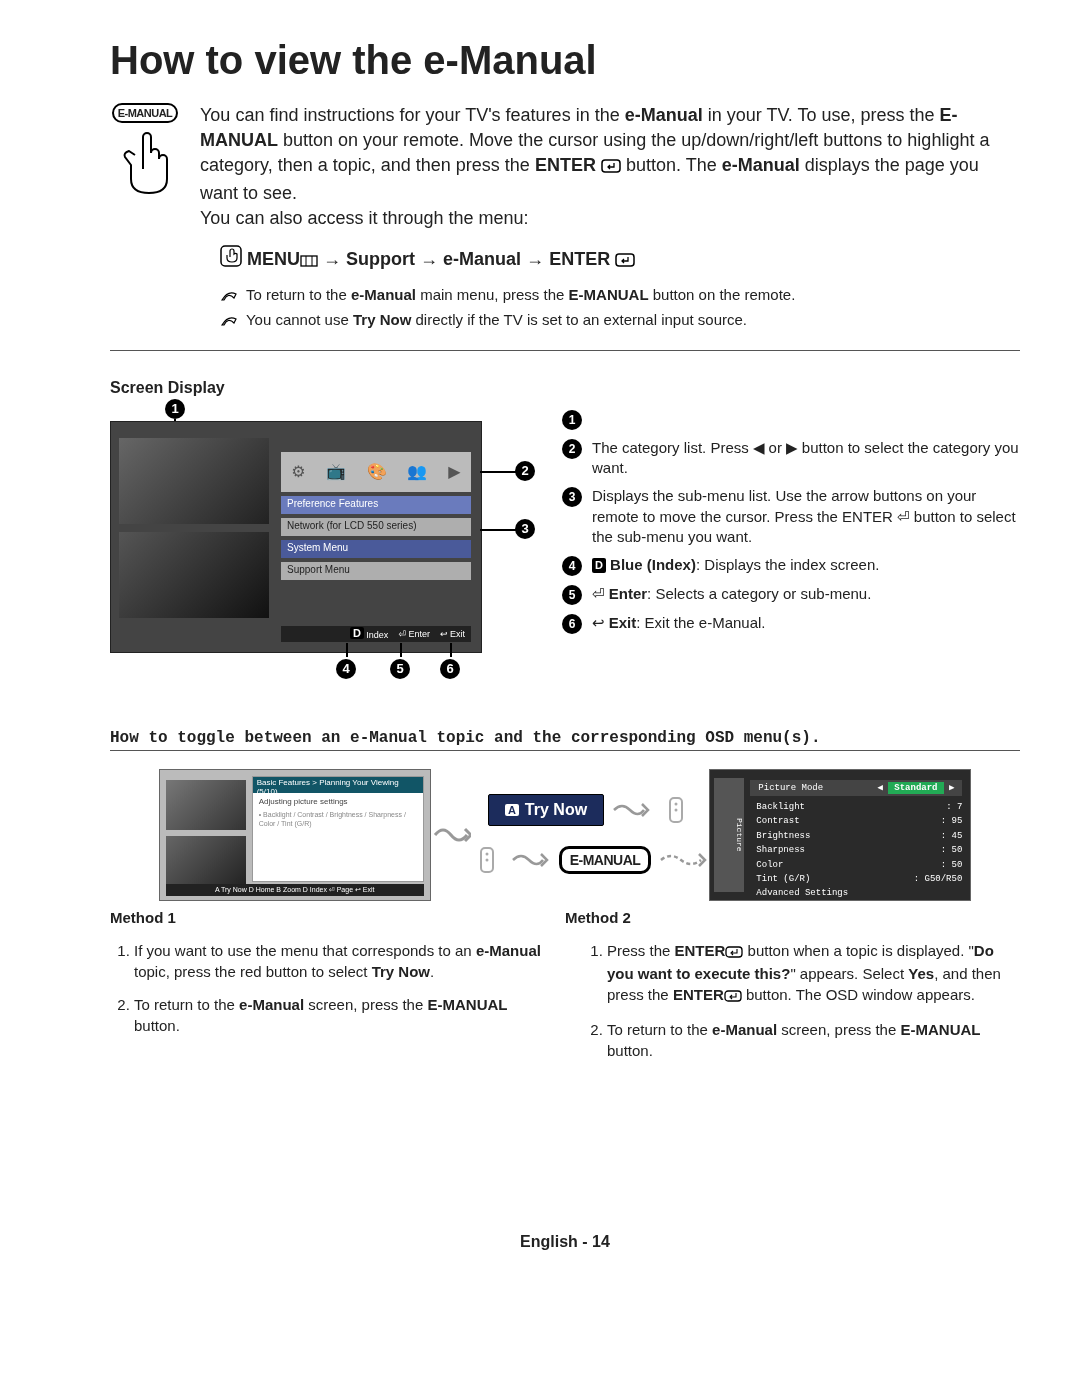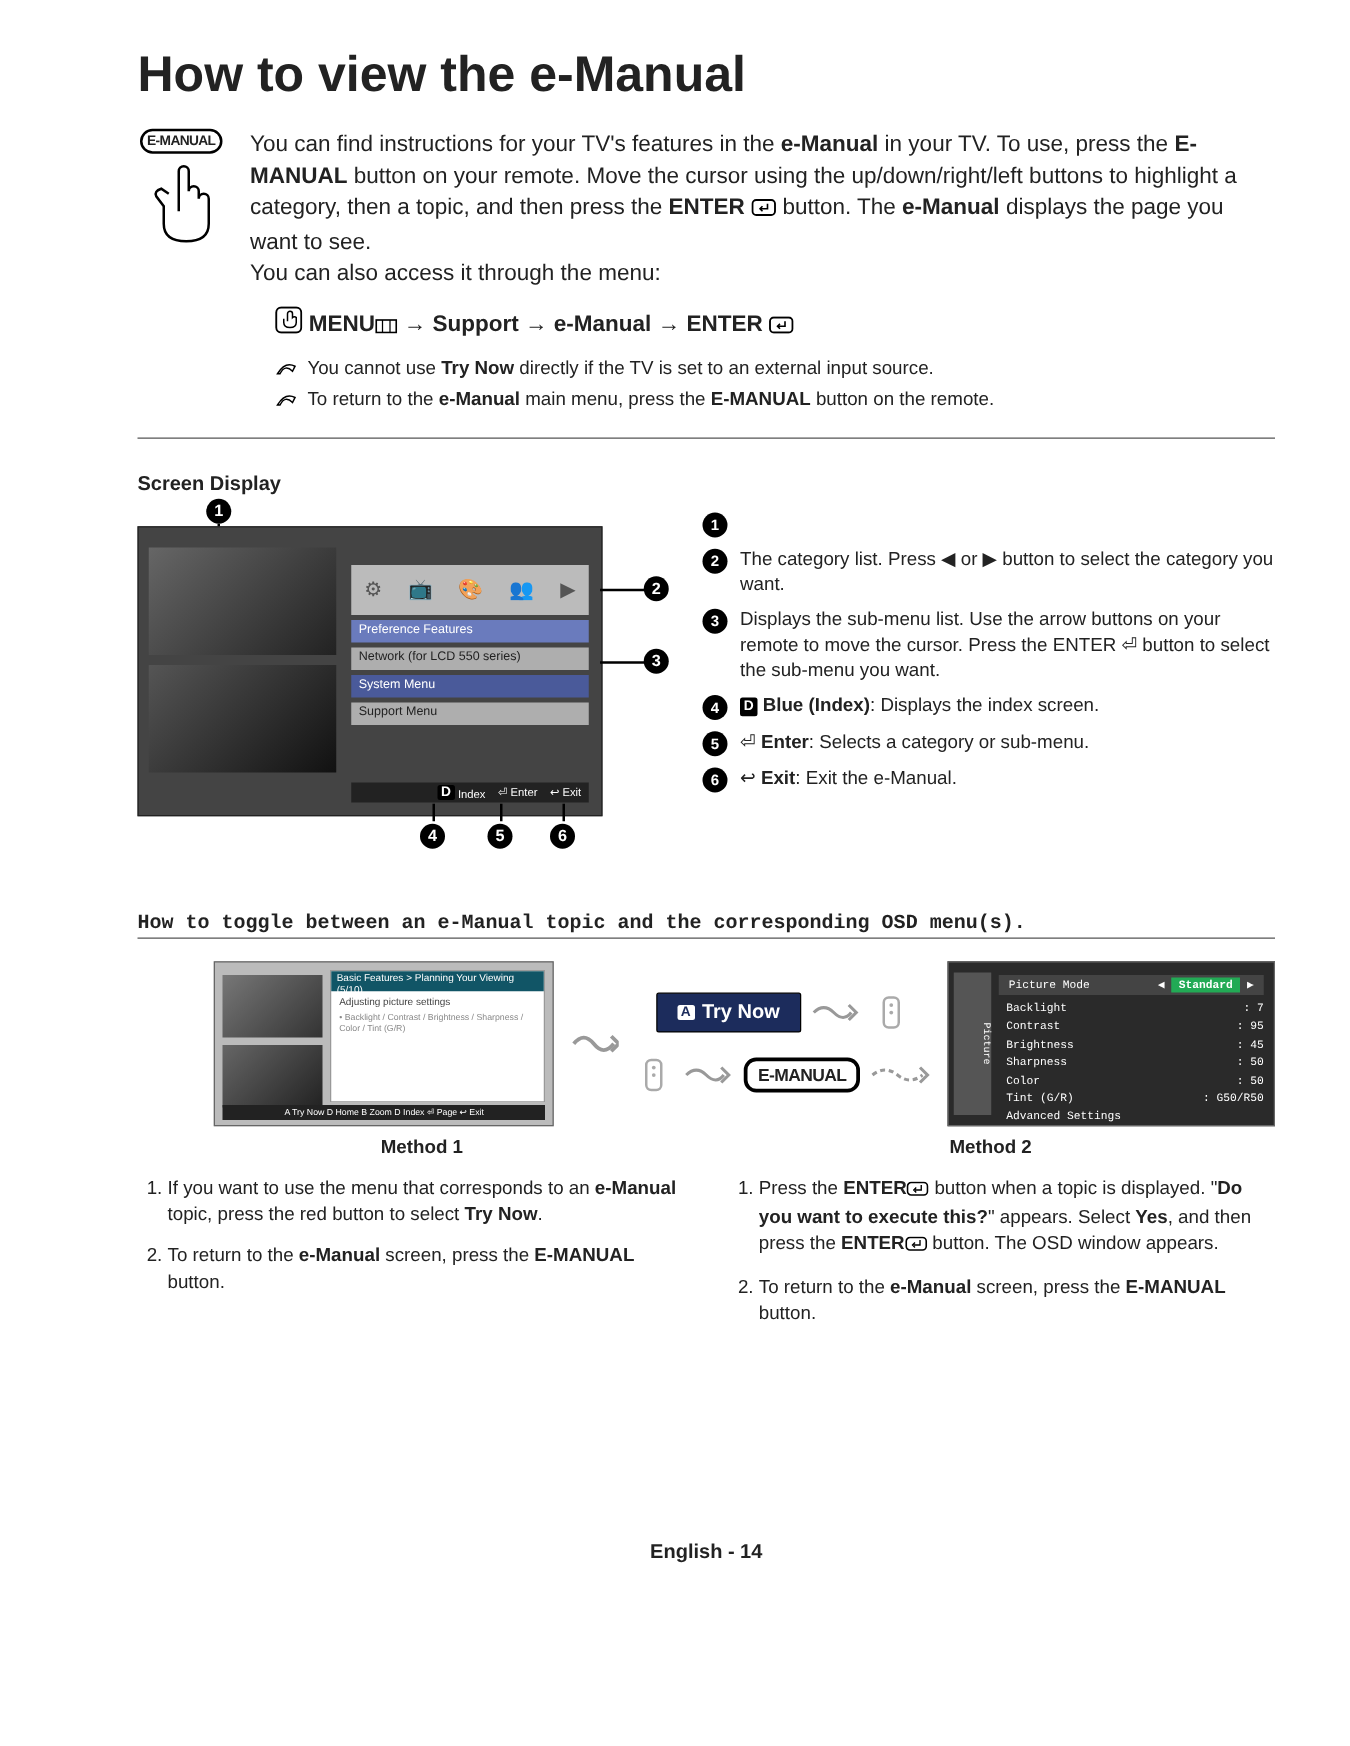--- a/index.html
+++ b/index.html
@@ -150,21 +150,21 @@
   }
   .toggle-heading {
     font-size: 16px;
     font-weight: bold;
     border-bottom: 1px solid #555;
     padding-bottom: 3px;
     margin: 36px 0 18px 0;
     font-family: Liberation Mono, monospace;
   }
   .methods-images {
-    display:flex; justify-content:flex-end; gap:12px; align-items:center;
+    display:flex; justify-content:center; align-items:center;
     margin-bottom: 8px;
   }
   .method1-mock {
     width:270px; height:130px; border:1px solid #666; background:#bbb;
     position:relative;
   }
   .method1-mock .m1-thumb {
     position:absolute; left:6px; top:10px; width:80px; height:50px;
     background:linear-gradient(135deg,#777,#333);
   }
@@ -222,21 +222,21 @@
     position:absolute; left:46px; top:30px; right:8px; font-size:9px;
     line-height:1.6;
   }
   .method2-mock .m2-list .row {
     display:flex; justify-content:space-between;
   }
   .method-labels {
     display:flex; margin-top:6px;
   }
   .method-label {
-    flex:1; text-align:center; font-weight:bold; font-size:15px;
+    flex:1; font-weight:bold; font-size:15px;
   }
   .methods-text {
     display:flex; gap:36px; margin-top:14px;
   }
   .method-col {
     flex:1; font-size:15px;
   }
   .method-col ol {
     margin:0; padding-left:24px;
   }
@@ -293,27 +293,27 @@
     <span class="enter-glyph"><svg width="20" height="14">
           <rect x="1" y="1" width="18" height="12" rx="3" fill="none" stroke="#000" stroke-width="1.5"></rect>
           <path d="M13 4 v4 h-6 M9 6 l-2 2 l2 2" fill="none" stroke="#000" stroke-width="1.3"></path>
         </svg></span>
   </div>
 
   <div class="note-line">
     <span class="note-icon"><svg width="18" height="14">
           <path d="M2 12 Q8 2 16 6 L14 10 Q8 4 4 12 Z" fill="none" stroke="#000" stroke-width="1.2"></path>
         </svg></span>
-    <span>You cannot use </span><strong>Try Now</strong><span> directly if the TV is set to an external input source.</span>
+    <span>To return to the </span><strong>e-Manual</strong><span> main menu, press the </span><strong>E-MANUAL</strong><span> button on the remote.</span>
   </div>
   <div class="note-line">
     <span class="note-icon"><svg width="18" height="14">
           <path d="M2 12 Q8 2 16 6 L14 10 Q8 4 4 12 Z" fill="none" stroke="#000" stroke-width="1.2"></path>
         </svg></span>
-    <span>To return to the </span><strong>e-Manual</strong><span> main menu, press the </span><strong>E-MANUAL</strong><span> button on the remote.</span>
+    <span>You cannot use </span><strong>Try Now</strong><span> directly if the TV is set to an external input source.</span>
   </div>
 
   <hr class="section-rule">
 
   <div class="screen-display-heading">Screen Display</div>
 
   <div class="screen-display-row">
     <div style="position:relative; padding:18px 50px 40px 0;">
 
       <div class="callout" style="left:55px; top:-4px;">1</div>

